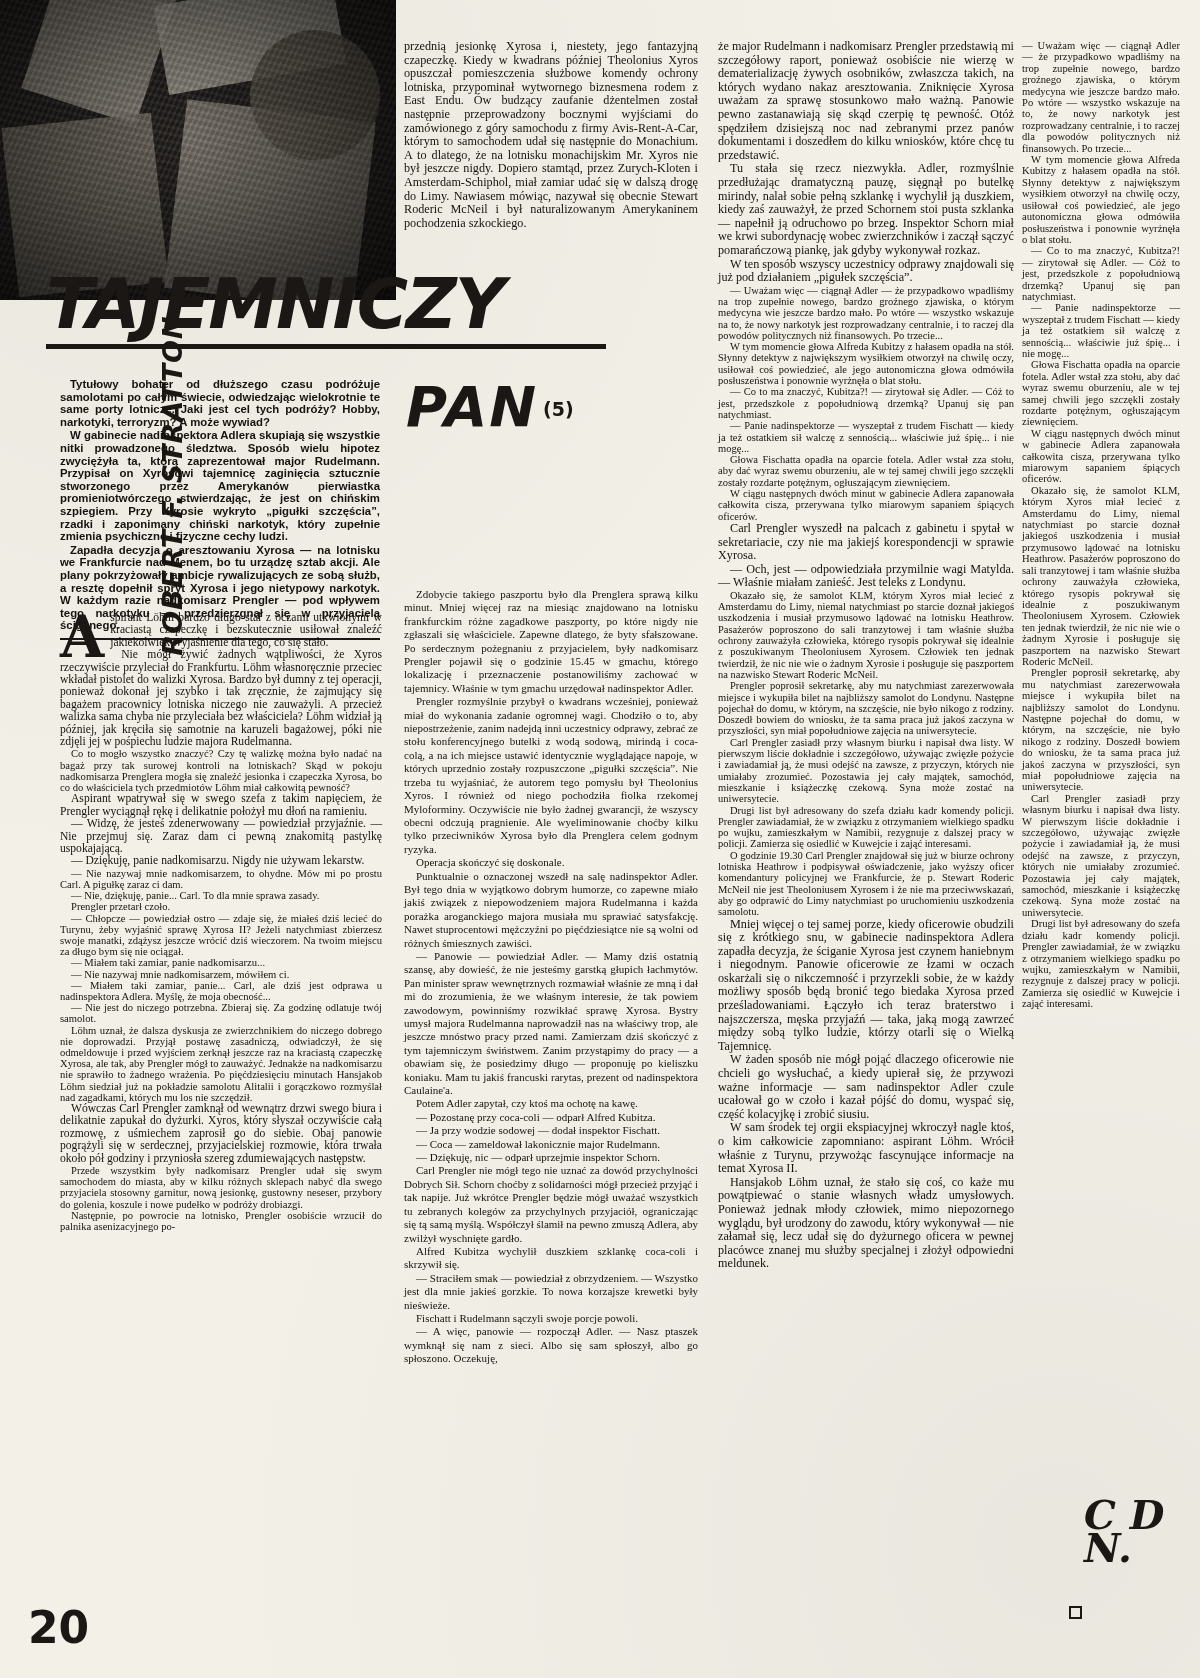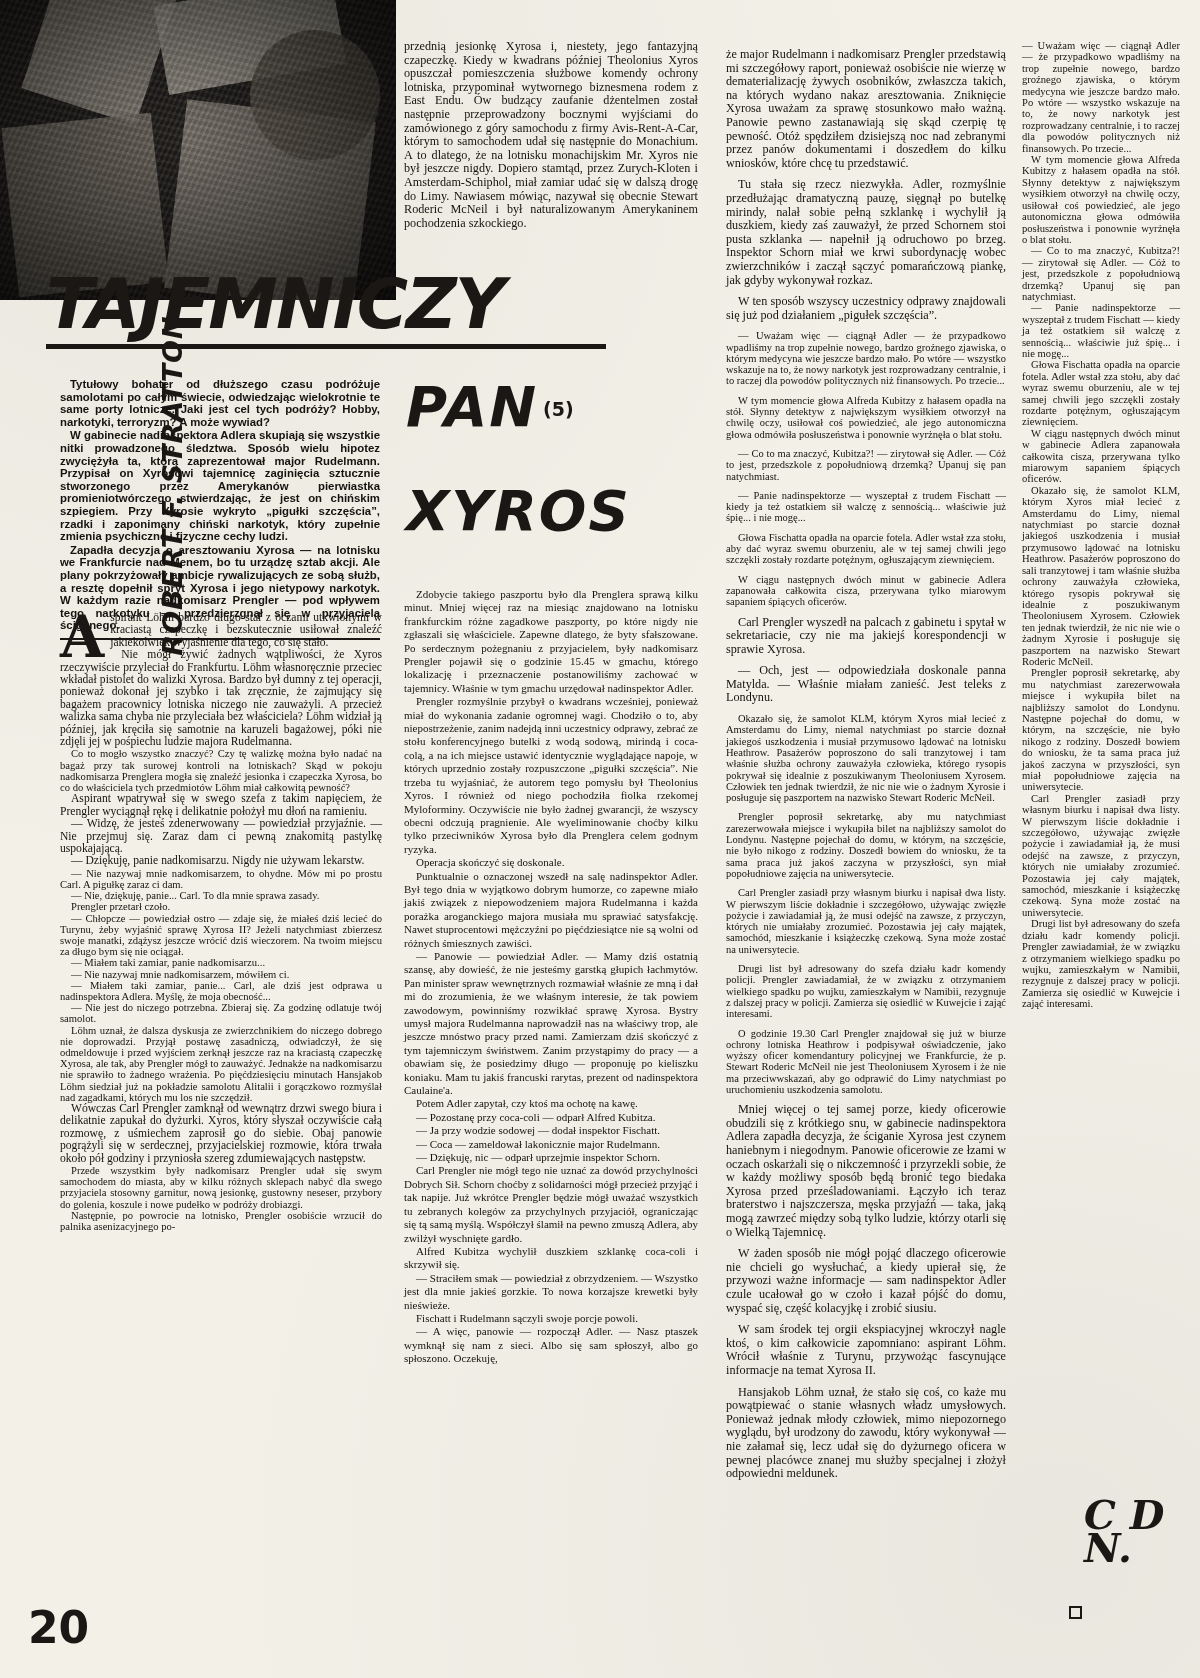--- a/index.html
+++ b/index.html
@@ -200,21 +200,21 @@
   
   .col3 {
     position: absolute;
     left: 718px;
     top: 40px;
     width: 296px;
     font-size: 12.2px;
     line-height: 13.6px;
     text-align: justify;
   }
-  .col3 p { margin: 8px; text-indent: 12px; }
+  .col3 p { margin: 0; text-indent: 12px; }
   .col3 .tiny { font-size: 10.5px; line-height: 11.3px; }
 
   
   .col4 {
     position: absolute;
     left: 1022px;
     top: 40px;
     width: 158px;
     font-size: 10.6px;
     line-height: 11.4px;
@@ -265,21 +265,20 @@
     <div class="shape s4"></div>
     <div class="shape s5"></div>
     <div class="grain"></div>
     <div class="dark"></div>
   </div>
 
   <div class="masthead">TAJEMNICZY</div>
   <div class="masthead-rule"></div>
   <div class="title-2">PAN</div>
   <div class="issue-no">(5)</div>
-  <div class="title-3">XYROS</div>
 
   <div class="author-vertical">ROBERT F. STRATTON</div>
 
   <div class="blurb">
     <p>Tytułowy bohater od dłuższego czasu podróżuje samolotami po całym świecie, odwiedzając wielokrotnie te same porty lotnicze. Jaki jest cel tych podróży? Hobby, narkotyki, terroryzm? A może wywiad?</p>
     <p>W gabinecie nadinspektora Adlera skupiają się wszystkie nitki prowadzonego śledztwa. Sposób wielu hipotez zwyciężyła ta, którą zaprezentował major Rudelmann. Przypisał on Xyrosowi tajemnicę zaginięcia sztucznie stworzonego przez Amerykanów pierwiastka promieniotwórczego stwierdzając, że jest on chińskim szpiegiem. Przy Xyrosie wykryto „pigułki szczęścia”, rzadki i zaponimany chiński narkotyk, który zupełnie zmienia psychiczne i fizyczne cechy ludzi.</p>
     <p>Zapadła decyzja o aresztowaniu Xyrosa — na lotnisku we Frankfurcie nad Menem, bo tu urządzę sztab akcji. Ale plany pokrzyżowały ambicje rywalizujących ze sobą służb, a resztę dopełnił spryt Xyrosa i jego nietypowy narkotyk. W każdym razie nadkomisarz Prengler — pod wpływem tego narkotyku — przedzierzgnął się w przyjaciela ściganego.</p>
     <div class="sep"></div>
   </div>
 
@@ -332,21 +331,21 @@
     <p style="text-indent:0">że major Rudelmann i nadkomisarz Prengler przedstawią mi szczegółowy raport, ponieważ osobiście nie wierzę w dematerializację żywych osobników, zwłaszcza takich, na których wydano nakaz aresztowania. Zniknięcie Xyrosa uważam za sprawę stosunkowo mało ważną. Panowie pewno zastanawiają się skąd czerpię tę pewność. Otóż spędziłem dzisiejszą noc nad zebranymi przez panów dokumentami i doszedłem do kilku wniosków, które chcę tu przedstawić.</p>
     <p>Tu stała się rzecz niezwykła. Adler, rozmyślnie przedłużając dramatyczną pauzę, sięgnął po butelkę mirindy, nalał sobie pełną szklankę i wychylił ją duszkiem, kiedy zaś zauważył, że przed Schornem stoi pusta szklanka — napełnił ją odruchowo po brzeg. Inspektor Schorn miał we krwi subordynację wobec zwierzchników i zaczął sączyć pomarańczową piankę, jak gdyby wykonywał rozkaz.</p>
     <p>W ten sposób wszyscy uczestnicy odprawy znajdowali się już pod działaniem „pigułek szczęścia”.</p>
     <p class="tiny">— Uważam więc — ciągnął Adler — że przypadkowo wpadliśmy na trop zupełnie nowego, bardzo groźnego zjawiska, o którym medycyna wie jeszcze bardzo mało. Po wtóre — wszystko wskazuje na to, że nowy narkotyk jest rozprowadzany centralnie, i to raczej dla powodów politycznych niż finansowych. Po trzecie...</p>
     <p class="tiny">W tym momencie głowa Alfreda Kubitzy z hałasem opadła na stół. Słynny detektyw z największym wysiłkiem otworzył na chwilę oczy, usiłował coś powiedzieć, ale jego autonomiczna głowa odmówiła posłuszeństwa i ponownie wyrżnęła o blat stołu.</p>
     <p class="tiny">— Co to ma znaczyć, Kubitza?! — zirytował się Adler. — Cóż to jest, przedszkole z popołudniową drzemką? Upanuj się pan natychmiast.</p>
     <p class="tiny">— Panie nadinspektorze — wyszeptał z trudem Fischatt — kiedy ja też ostatkiem sił walczę z sennością... właściwie już śpię... i nie mogę...</p>
     <p class="tiny">Głowa Fischatta opadła na oparcie fotela. Adler wstał zza stołu, aby dać wyraz swemu oburzeniu, ale w tej samej chwili jego szczękli zostały rozdarte potężnym, ogłuszającym ziewnięciem.</p>
     <p class="tiny">W ciągu następnych dwóch minut w gabinecie Adlera zapanowała całkowita cisza, przerywana tylko miarowym sapaniem śpiących oficerów.</p>
     <p>Carl Prengler wyszedł na palcach z gabinetu i spytał w sekretariacie, czy nie ma jakiejś korespondencji w sprawie Xyrosa.</p>
-    <p>— Och, jest — odpowiedziała doskonale panna Matylda. — Właśnie miałam zanieść. Jest teleks z Londynu.</p>
+    <p>— Och, jest — odpowiedziała przymilnie wagi Matylda. — Właśnie miałam zanieść. Jest teleks z Londynu.</p>
     <p class="tiny">Okazało się, że samolot KLM, którym Xyros miał lecieć z Amsterdamu do Limy, niemal natychmiast po starcie doznał jakiegoś uszkodzenia i musiał przymusowo lądować na lotnisku Heathrow. Pasażerów poproszono do sali tranzytowej i tam właśnie służba ochrony zauważyła człowieka, którego rysopis pokrywał się idealnie z poszukiwanym Theoloniusem Xyrosem. Człowiek ten jednak twierdził, że nic nie wie o żadnym Xyrosie i posługuje się paszportem na nazwisko Stewart Roderic McNeil.</p>
     <p class="tiny">Prengler poprosił sekretarkę, aby mu natychmiast zarezerwowała miejsce i wykupiła bilet na najbliższy samolot do Londynu. Następne pojechał do domu, w którym, na szczęście, nie było nikogo z rodziny. Doszedł bowiem do wniosku, że ta sama praca już jakoś zaczyna w przyszłości, syn miał popołudniowe zajęcia na uniwersytecie.</p>
     <p class="tiny">Carl Prengler zasiadł przy własnym biurku i napisał dwa listy. W pierwszym liście dokładnie i szczegółowo, używając zwięzłe pożycie i zawiadamiał ją, że musi odejść na zawsze, z przyczyn, których nie umiałaby zrozumieć. Pozostawia jej cały majątek, samochód, mieszkanie i książeczkę czekową. Syna może zostać na uniwersytecie.</p>
     <p class="tiny">Drugi list był adresowany do szefa działu kadr komendy policji. Prengler zawiadamiał, że w związku z otrzymaniem wielkiego spadku po wujku, zamieszkałym w Namibii, rezygnuje z dalszej pracy w policji. Zamierza się osiedlić w Kuwejcie i zająć interesami.</p>
     <p class="tiny">O godzinie 19.30 Carl Prengler znajdował się już w biurze ochrony lotniska Heathrow i podpisywał oświadczenie, jako wyższy oficer komendantury policyjnej we Frankfurcie, że p. Stewart Roderic McNeil nie jest Theoloniusem Xyrosem i że nie ma przeciwwskazań, aby go odprawić do Limy natychmiast po uruchomieniu uszkodzenia samolotu.</p>
     <p>Mniej więcej o tej samej porze, kiedy oficerowie obudzili się z krótkiego snu, w gabinecie nadinspektora Adlera zapadła decyzja, że ściganie Xyrosa jest czynem haniebnym i niegodnym. Panowie oficerowie ze łzami w oczach oskarżali się o nikczemność i przyrzekli sobie, że w każdy możliwy sposób będą bronić tego biedaka Xyrosa przed prześladowaniami. Łączyło ich teraz braterstwo i najszczersza, męska przyjaźń — taka, jaką mogą zawrzeć między sobą tylko ludzie, którzy otarli się o Wielką Tajemnicę.</p>
     <p>W żaden sposób nie mógł pojąć dlaczego oficerowie nie chcieli go wysłuchać, a kiedy upierał się, że przywozi ważne informacje — sam nadinspektor Adler czule ucałował go w czoło i kazał pójść do domu, wyspać się, część kolacyjkę i zrobić siusiu.</p>
     <p>W sam środek tej orgii ekspiacyjnej wkroczył nagle ktoś, o kim całkowicie zapomniano: aspirant Löhm. Wrócił właśnie z Turynu, przywożąc fascynujące informacje na temat Xyrosa II.</p>
     <p>Hansjakob Löhm uznał, że stało się coś, co każe mu powątpiewać o stanie własnych władz umysłowych. Ponieważ jednak młody człowiek, mimo niepozornego wyglądu, był urodzony do zawodu, który wykonywał — nie załamał się, lecz udał się do dyżurnego oficera w pewnej placówce znanej mu służby specjalnej i złożył odpowiedni meldunek.</p>
     <p></p>

